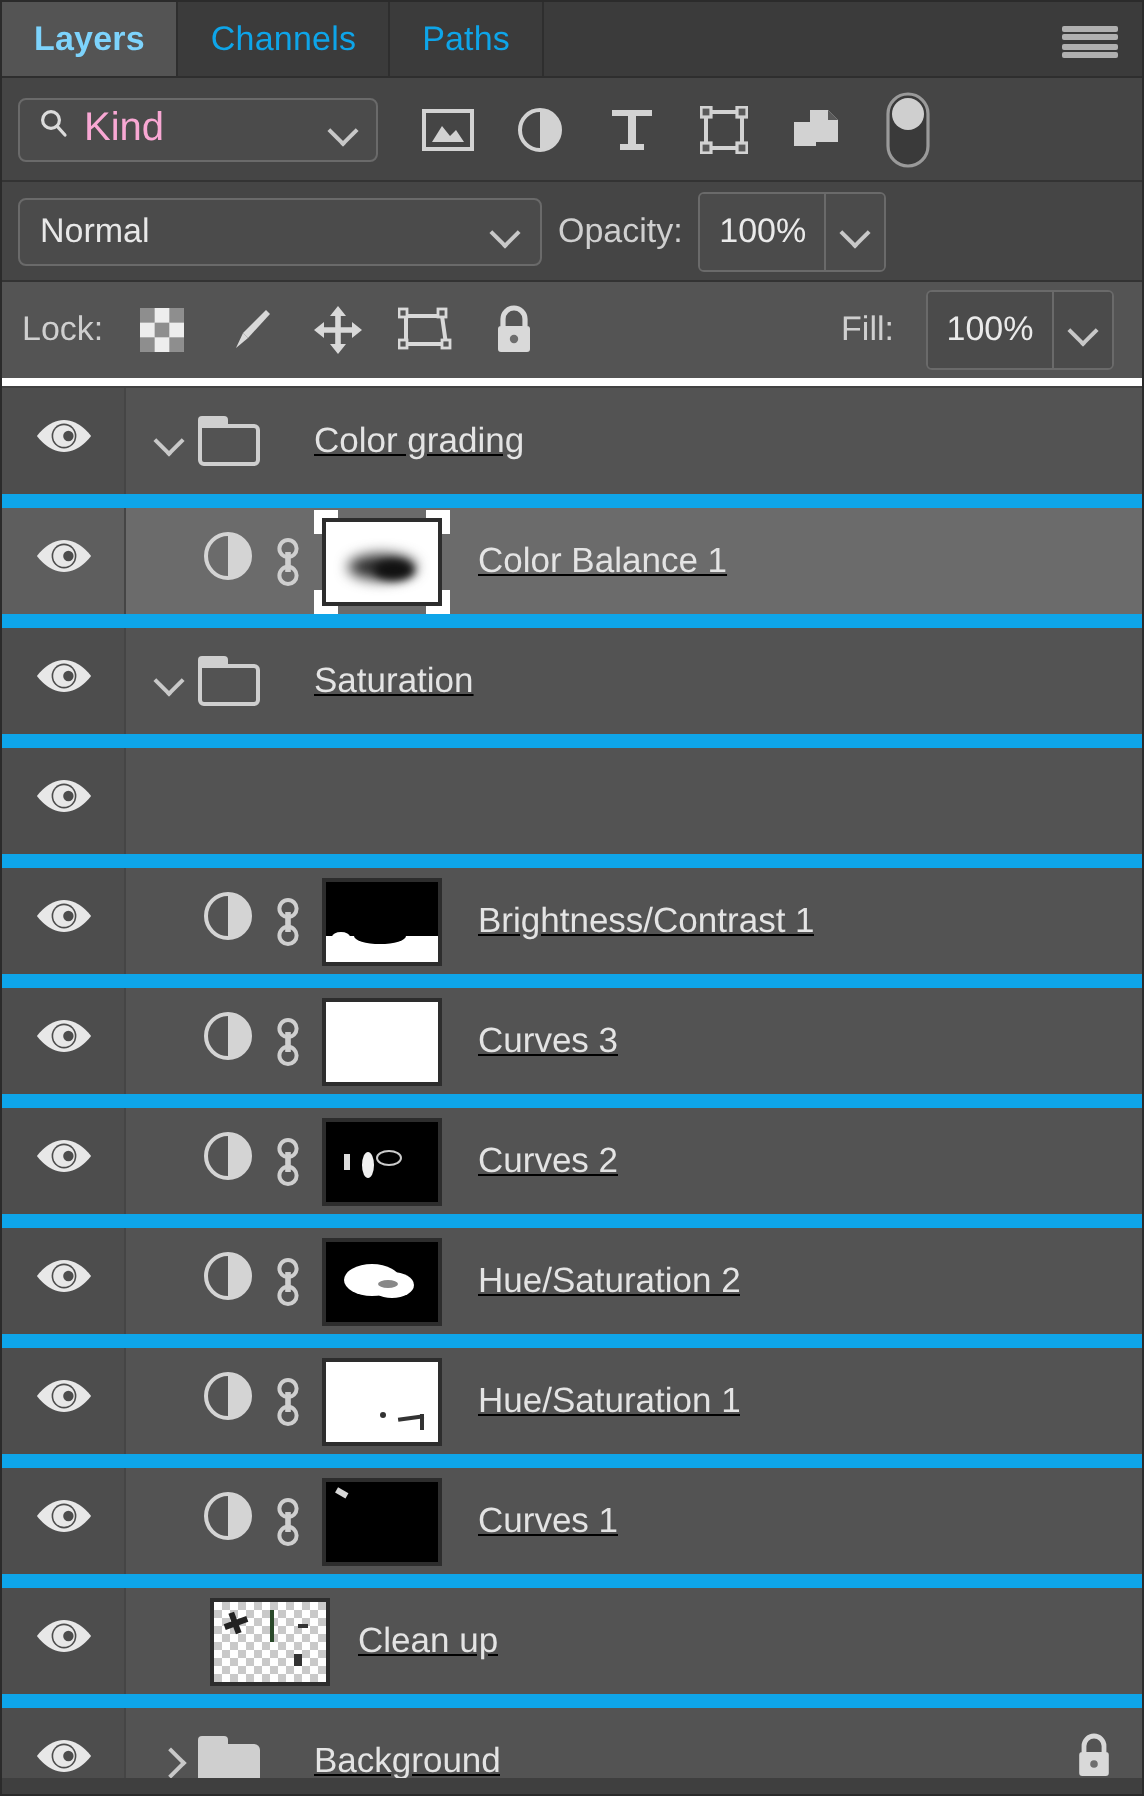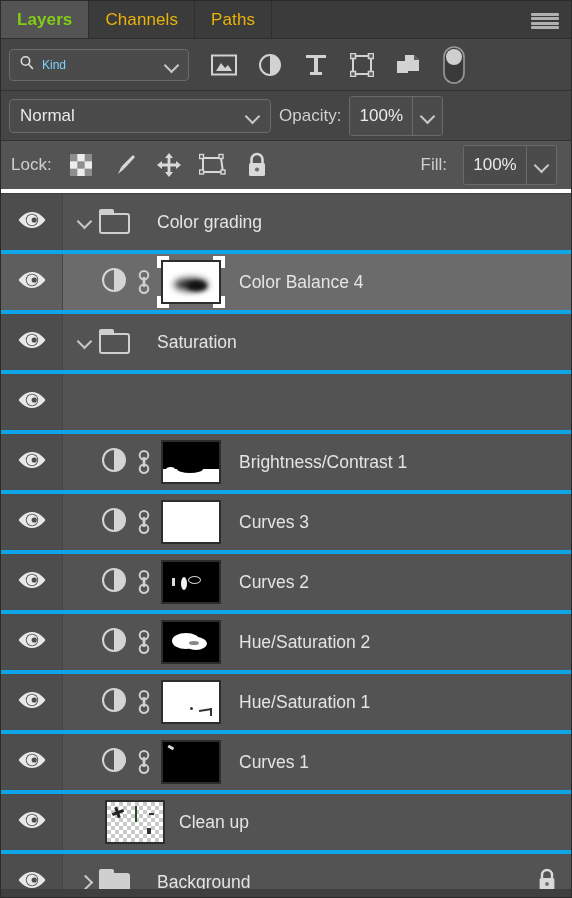--- a/index.html
+++ b/index.html
@@ -29,28 +29,28 @@
     align-items: stretch;
     flex: 0 0 38px;
     position: relative;
     border-bottom: 1px solid #2e2e2e;
   }
   .tab {
     display: flex;
     align-items: center;
     padding: 0 16px;
     font-size: 17px;
-    color: #eab308;
+    color: #0ea5e9;
     background: #3b3b3b;
     border-right: 1px solid #2e2e2e;
     letter-spacing: 0.1px;
   }
   .tab.active {
     background: #545454;
-    color: #84cc16;
+    color: #7dd3fc;
     font-weight: bold;
   }
   .tabfill {
     flex: 1;
     background: #3b3b3b;
     border-right: none;
   }
   .hamburger {
     position: absolute;
     right: 12px;
@@ -84,22 +84,22 @@
     background: #4b4b4b;
     border: 1px solid #6a6a6a;
     border-radius: 4px;
     display: flex;
     align-items: center;
     padding: 0 9px;
     gap: 7px;
   }
   .kindlabel {
     flex: 1;
-    color: #7dd3fc;
-    font-size: 12px;
+    color: #f9a8d4;
+    font-size: 20px;
   }
   .chev-sm {
     width: 14px; height: 14px;
     position: relative;
   }
   .chev-sm::before {
     content: "";
     position: absolute;
     left: 1px; top: 2px;
     width: 9px; height: 9px;
@@ -202,22 +202,23 @@
     flex: 1;
     background: #535353;
     overflow: hidden;
     border-top: 1px solid #414141;
   }
   .lrow {
     height: 60px;
     display: flex;
     align-items: center;
     background: #535353;
-    border-bottom: 4px solid #0ea5e9;
+    border-bottom: 7px solid #0ea5e9;
     position: relative;
+    text-decoration: underline;
   }
   .lrow.selected { background: #6b6b6b; }
   .lrow.selected .eyecell { background: #5e5e5e; }
 
   .eyecell {
     width: 62px;
     height: 100%;
     flex: 0 0 62px;
     background: #4d4d4d;
     display: flex;
@@ -569,21 +570,21 @@
             <div class="thumb">
               <div style="position:absolute;inset:0;background:#fff;"></div>
               <div style="position:absolute;left:11px;top:16px;width:34px;height:13px;border-radius:50%;background:#2b2b2b;filter:blur(3.5px);"></div>
               <div style="position:absolute;left:24px;top:19px;width:20px;height:10px;border-radius:50%;background:#111;filter:blur(2px);"></div>
             </div>
             <span class="brk tl"></span>
             <span class="brk tr"></span>
             <span class="brk bl"></span>
             <span class="brk br"></span>
           </div>
-          <div class="lname">Color Balance 4</div>
+          <div class="lname">Color Balance 1</div>
         </div>
       </div>
       <div class="lrow">
         <div class="eyecell">
           <span><svg width="30" height="20" viewBox="0 0 30 20">
               <path d="M15 2 C23 2 28.5 10 28.5 10 C28.5 10 23 18 15 18 C7 18 1.5 10 1.5 10 C1.5 10 7 2 15 2 Z" fill="#e8e8e8"></path>
               <ellipse cx="15" cy="10" rx="6.2" ry="6.2" fill="#4d4d4d"></ellipse>
               <ellipse cx="15" cy="10" rx="5.4" ry="5.4" fill="#e8e8e8"></ellipse>
               <circle cx="17.2" cy="10" r="2.6" fill="#4d4d4d"></circle>
             </svg></span>

